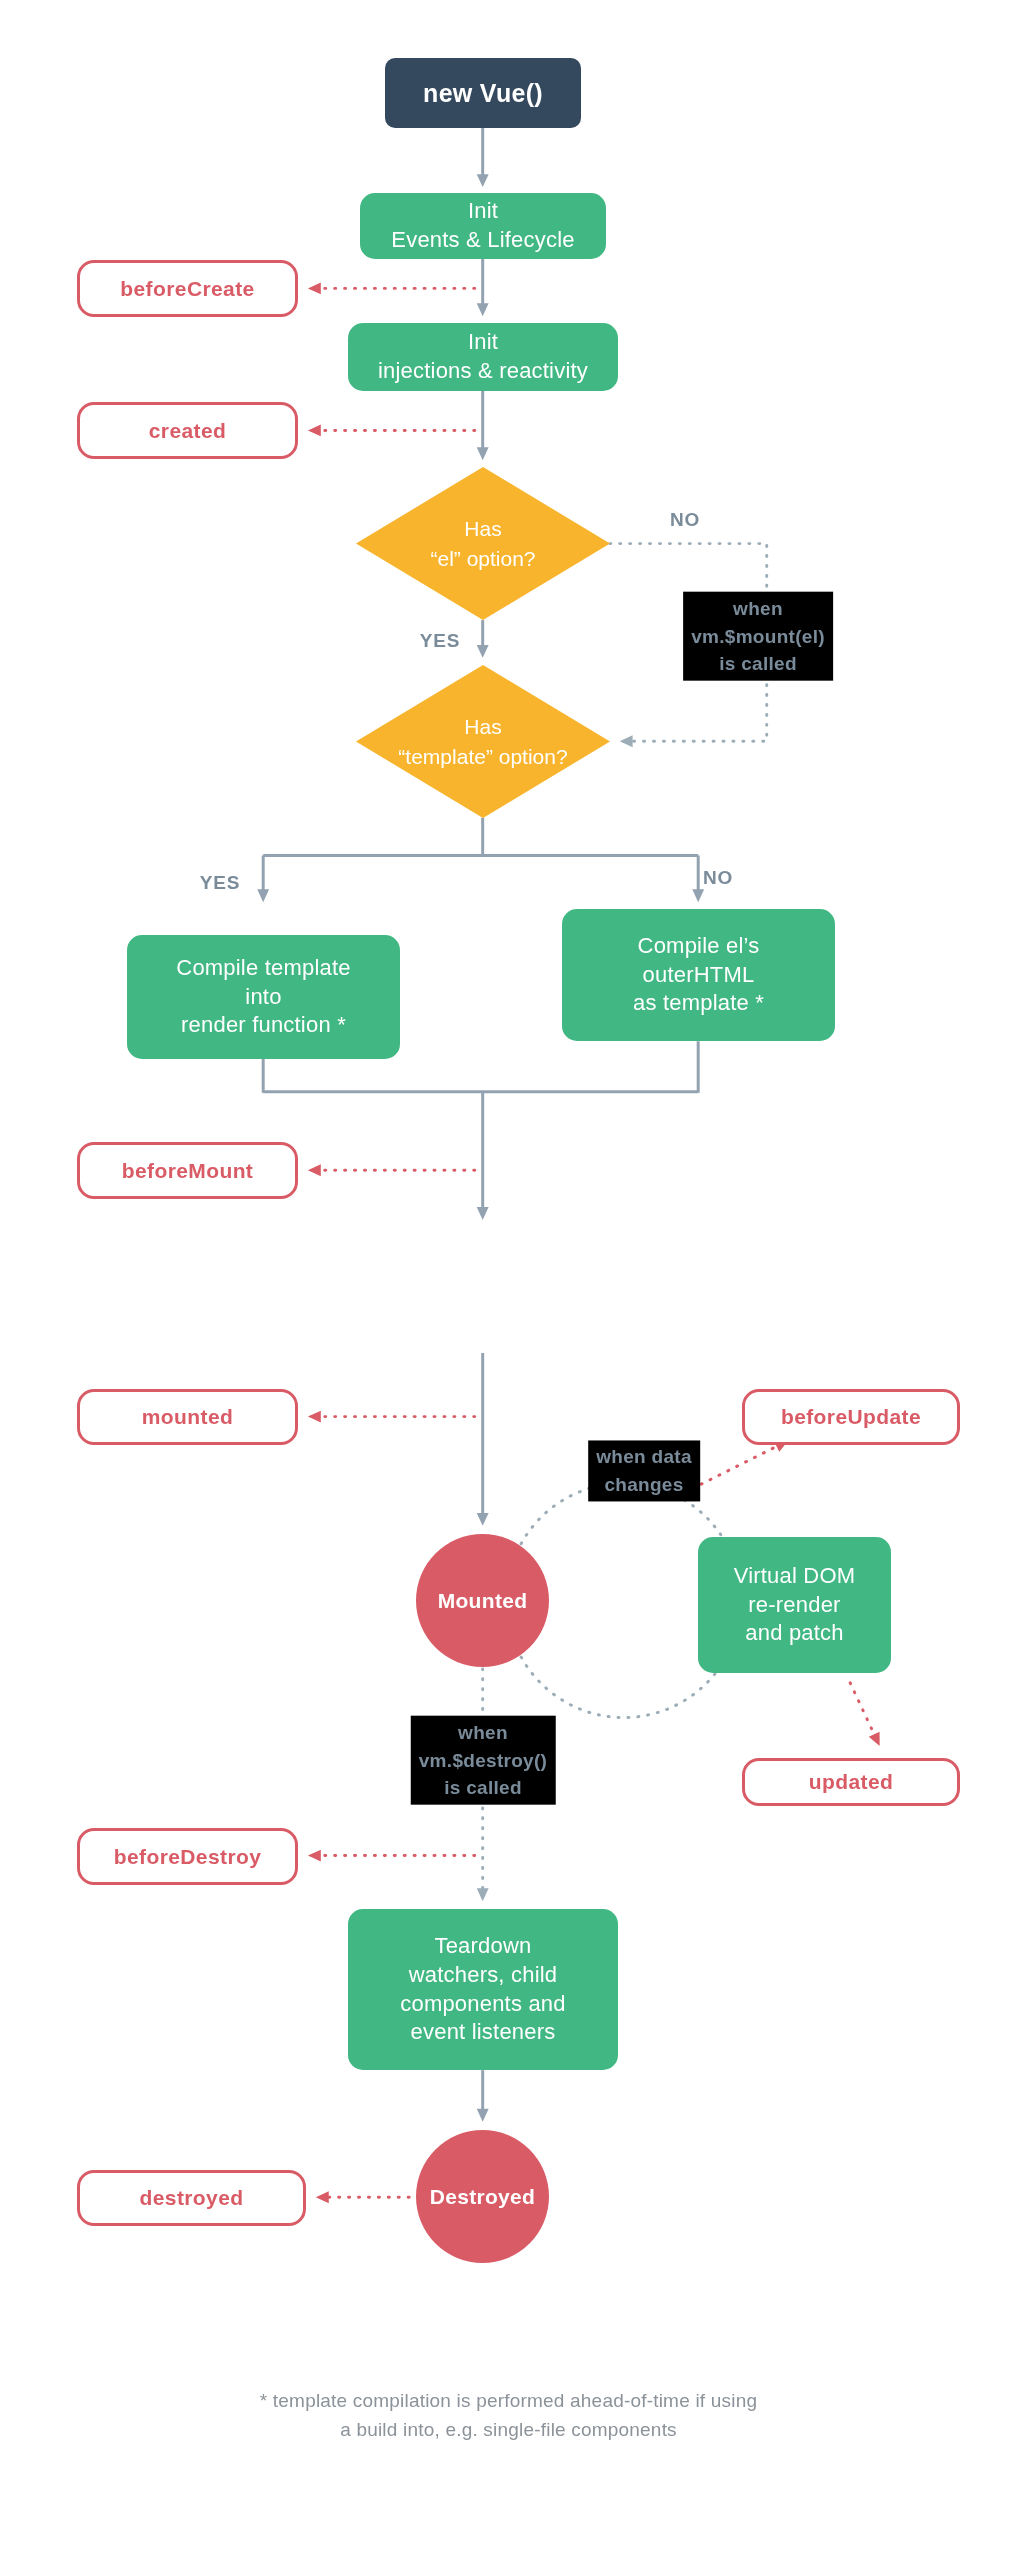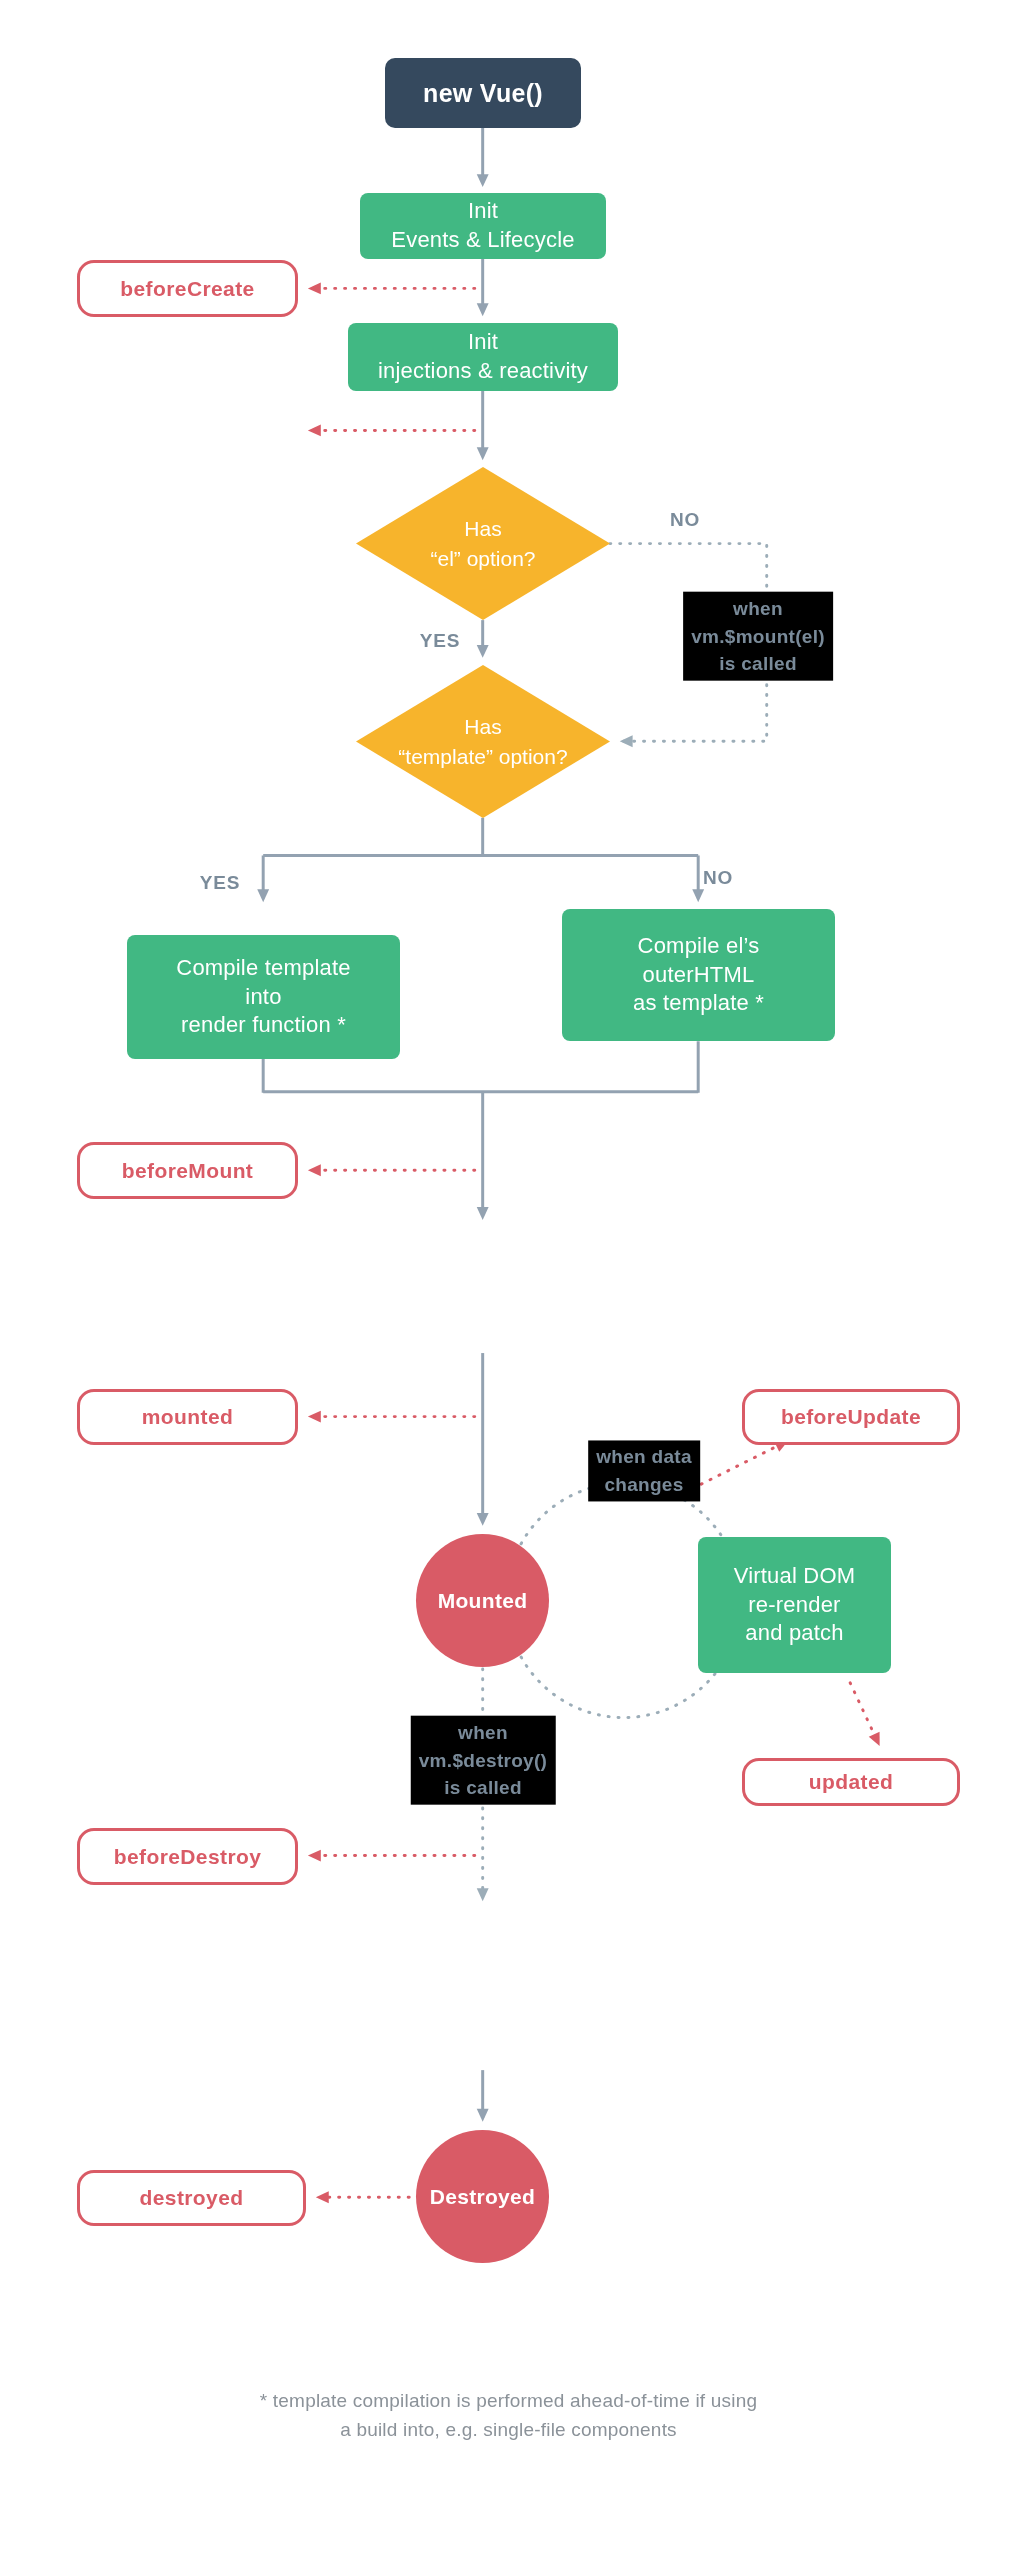--- a/index.html
+++ b/index.html
@@ -4,21 +4,21 @@
 <style>
   html,body{margin:0;padding:0;background:#fff;}
   body{font-family:"Liberation Sans","DejaVu Sans",sans-serif;}
   #stage{position:relative;width:1017px;height:2576px;background:#fff;overflow:hidden;}
   svg.wires{position:absolute;left:0;top:0;z-index:1;}
   .abs{position:absolute;z-index:2;box-sizing:border-box;display:flex;align-items:center;
        justify-content:center;text-align:center;white-space:pre-line;}
   .ctr{transform:translate(-50%,-50%);}
   .navy{background:var(--navy,#35495e);color:#fff;border-radius:10px;
         font-size:25px;font-weight:bold;letter-spacing:0.3px;}
-  .green{background:var(--green,#41b883);color:#fff;border-radius:8px;
+  .green{background:var(--green,#41b883);color:#fff;border-radius:15px;
          font-size:22px;line-height:1.3;letter-spacing:0.2px;}
   .hook{background:#fff;border:3px solid var(--red,#d95b66);color:var(--red,#d95b66);
         border-radius:17px;font-size:21px;font-weight:bold;letter-spacing:0.4px;}
   .diamond{background:var(--orange,#f7b42c);color:#fff;font-size:21px;line-height:1.4;
            clip-path:polygon(50% 0,100% 50%,50% 100%,0 50%);}
   .circle{background:var(--red,#d95b66);color:#fff;border-radius:50%;
           font-size:21px;font-weight:bold;letter-spacing:0.3px;}
   .glabel{color:var(--labelgray,#7a8b9a);font-weight:bold;font-size:19px;letter-spacing:0.8px;}
   .note{color:var(--labelgray,#7a8b9a);font-weight:bold;font-size:19px;line-height:1.45;
         background:#000000;padding:3px 8px;letter-spacing:0.3px;}
@@ -77,20 +77,21 @@
   <div class="abs navy" style="left:385px;top:58px;width:196px;height:70px">new Vue()</div>
 
   <div class="abs green" style="left:360px;top:193px;width:246px;height:66px">Init
 Events &amp; Lifecycle</div>
 
   <div class="abs hook" style="left:77px;top:260px;width:221px;height:57px">beforeCreate</div>
 
   <div class="abs green" style="left:348px;top:323px;width:270px;height:68px">Init
 injections &amp; reactivity</div>
 
+  <div class="abs hook" style="left:77px;top:402px;width:221px;height:57px">created</div>
 
   <div class="abs diamond" style="left:356px;top:467px;width:254px;height:153px">Has
 “el” option?</div>
 
   <div class="abs glabel ctr" style="left:685px;top:520px">NO</div>
 
   <div class="abs note ctr" style="left:758px;top:636px">when
 vm.$mount(el)
 is called</div>
 
@@ -128,20 +129,24 @@
 and patch</div>
 
   <div class="abs hook" style="left:742px;top:1758px;width:218px;height:48px">updated</div>
 
   <div class="abs note ctr" style="left:483px;top:1760px">when
 vm.$destroy()
 is called</div>
 
   <div class="abs hook" style="left:77px;top:1828px;width:221px;height:57px">beforeDestroy</div>
 
+  <div class="abs green" style="left:348px;top:1909px;width:270px;height:161px">Teardown
+watchers, child
+components and
+event listeners</div>
 
   <div class="abs circle" style="left:416px;top:2130px;width:133px;height:133px">Destroyed</div>
 
   <div class="abs hook" style="left:77px;top:2170px;width:229px;height:56px">destroyed</div>
 
   <div class="abs footnote" style="left:0;top:2386px;width:1017px">* template compilation is performed ahead-of-time if using
 a build into, e.g. single-file components</div>
 
 </div>
 

